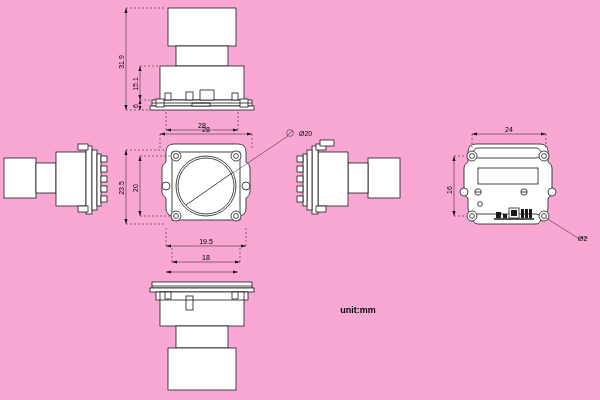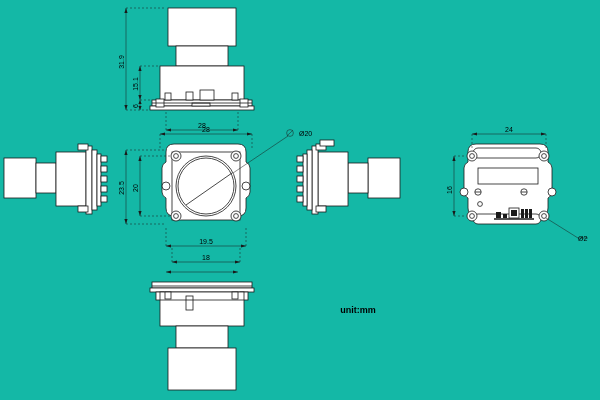--- a/index.html
+++ b/index.html
@@ -1,18 +1,18 @@
 <!DOCTYPE html>
 <html><head>
 <meta charset="utf-8">
 <style>
   html,body{margin:0;padding:0;background:#ffffff;}
   body{width:600px;height:400px;overflow:hidden;
        font-family:"Liberation Sans",sans-serif;color:#000;}
-  #sheet{position:relative;width:600px;height:400px;background:#14b8a6;}
+  #sheet{position:relative;width:600px;height:400px;background:#f9a8d4;}
   svg{position:absolute;top:0;left:0;}
   .t{font-family:"Liberation Sans",sans-serif;font-size:7px;fill:#000;}
   .t9{font-family:"Liberation Sans",sans-serif;font-size:9px;fill:#000;font-weight:bold;}
 </style>
 </head>
 <body>
 
 <div id="sheet">
 
 <svg width="600" height="400" viewBox="0 0 600 400">

